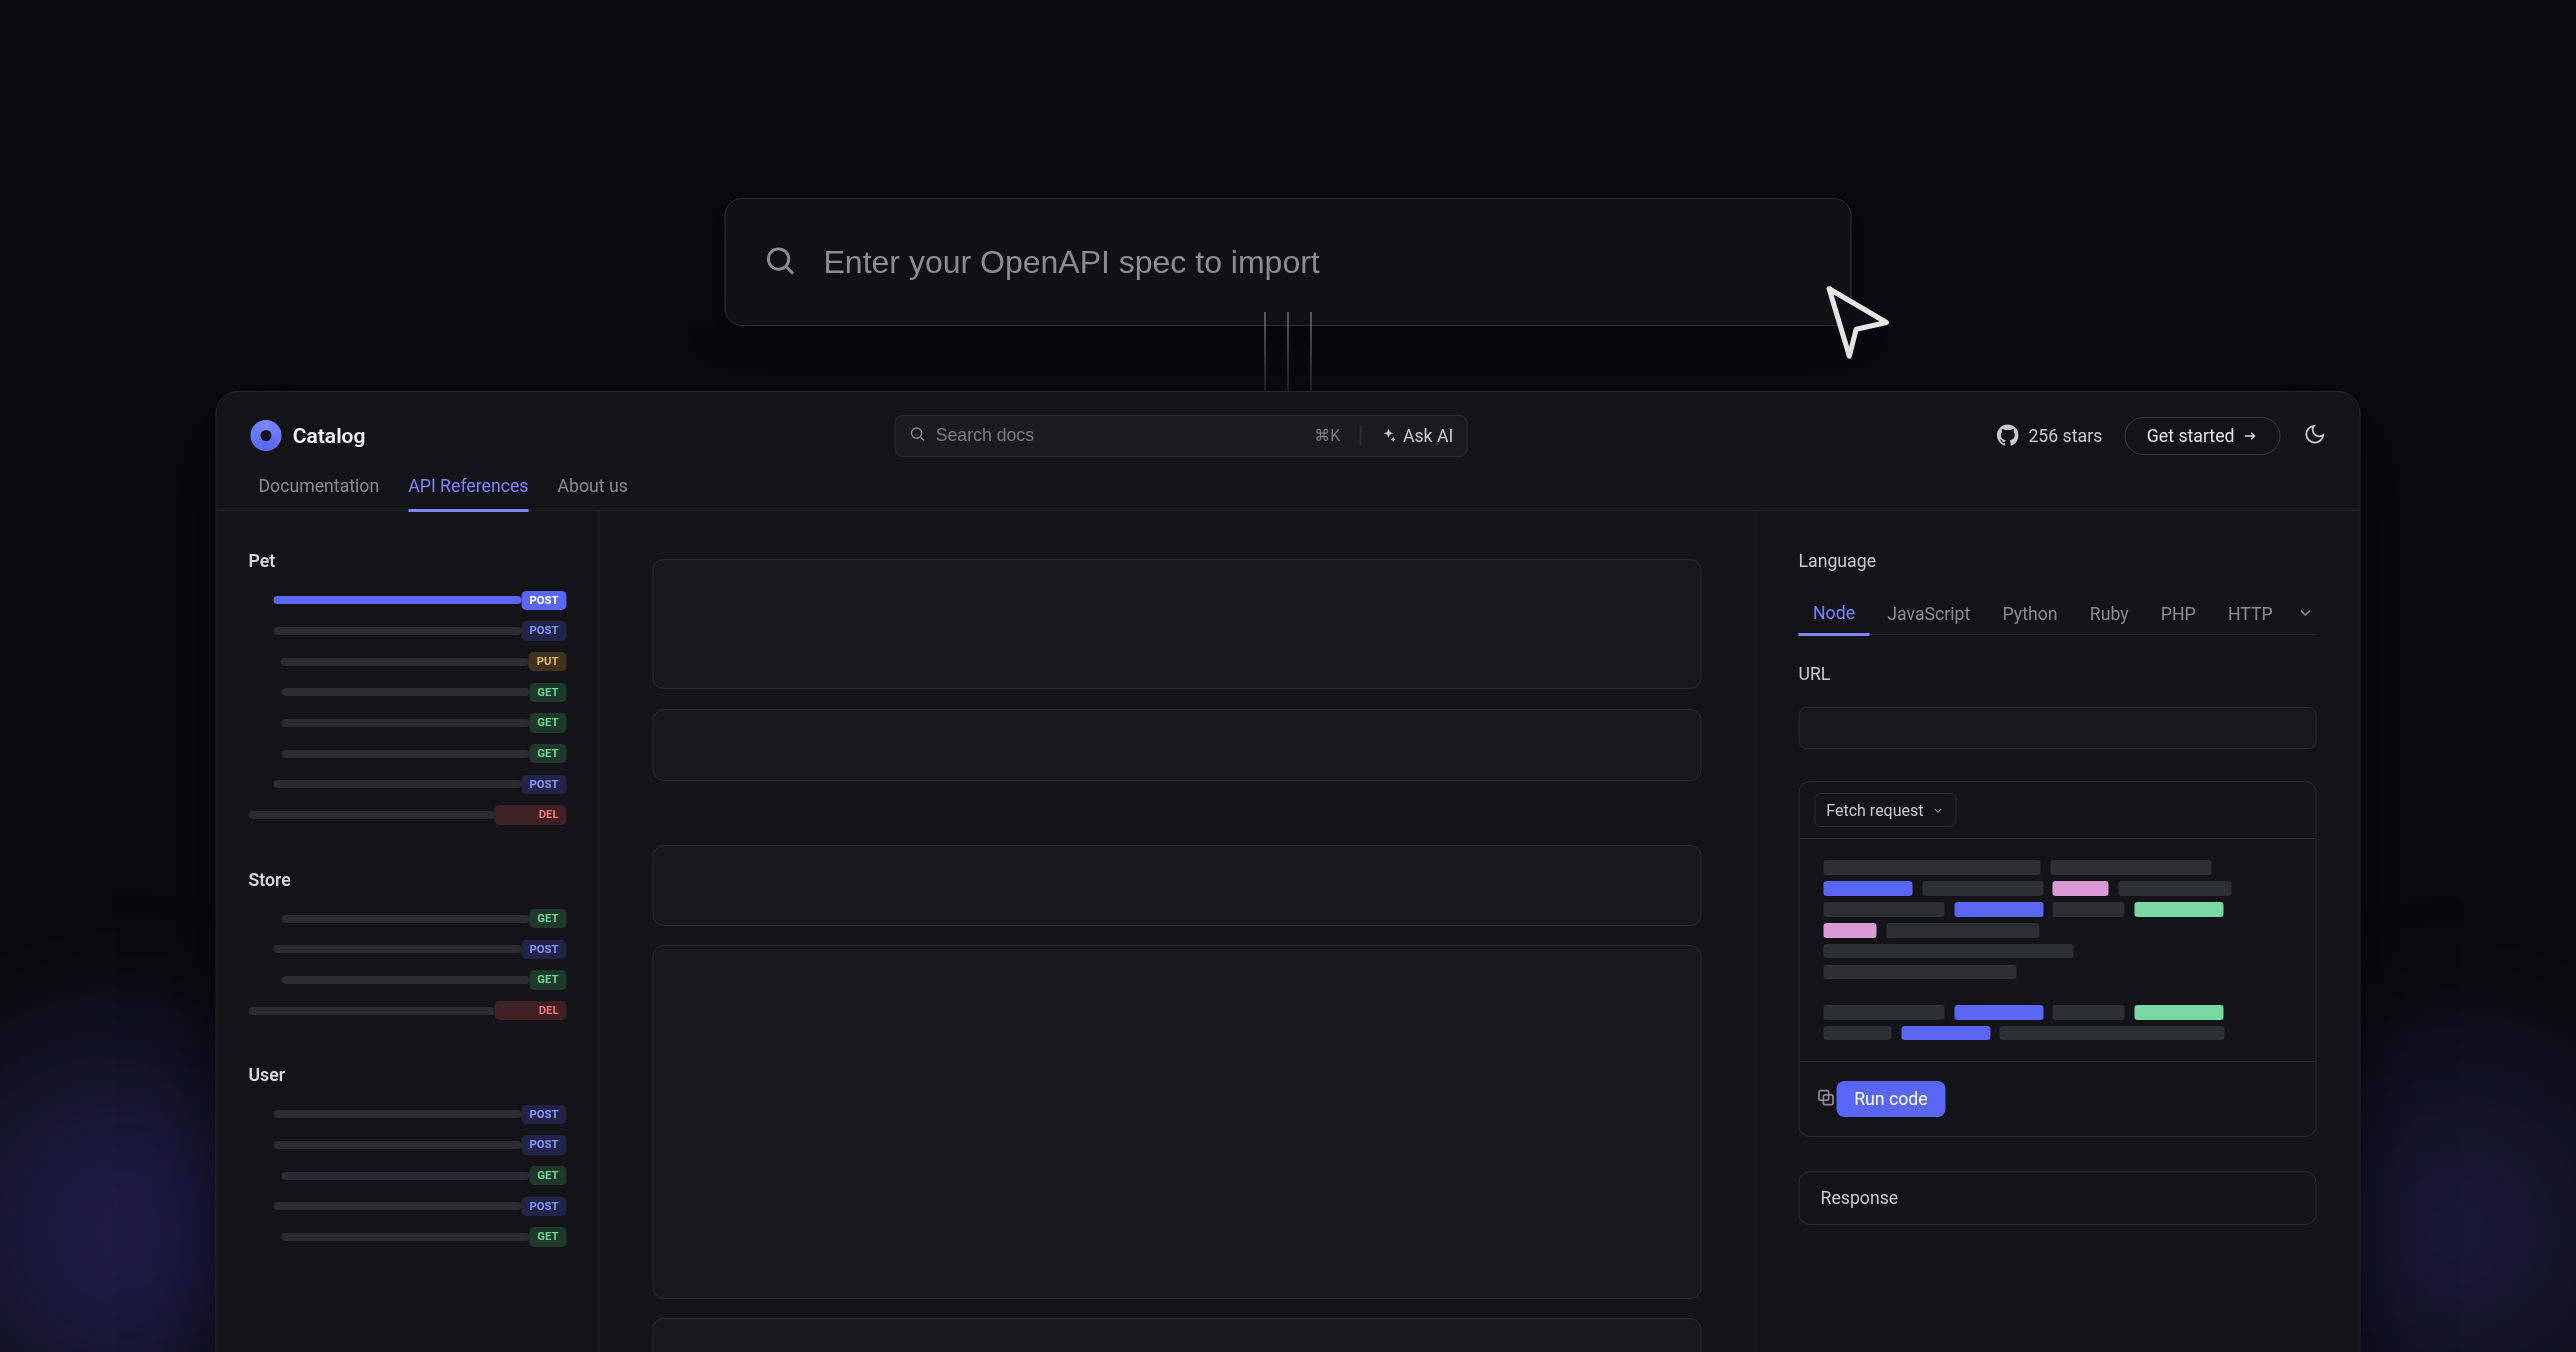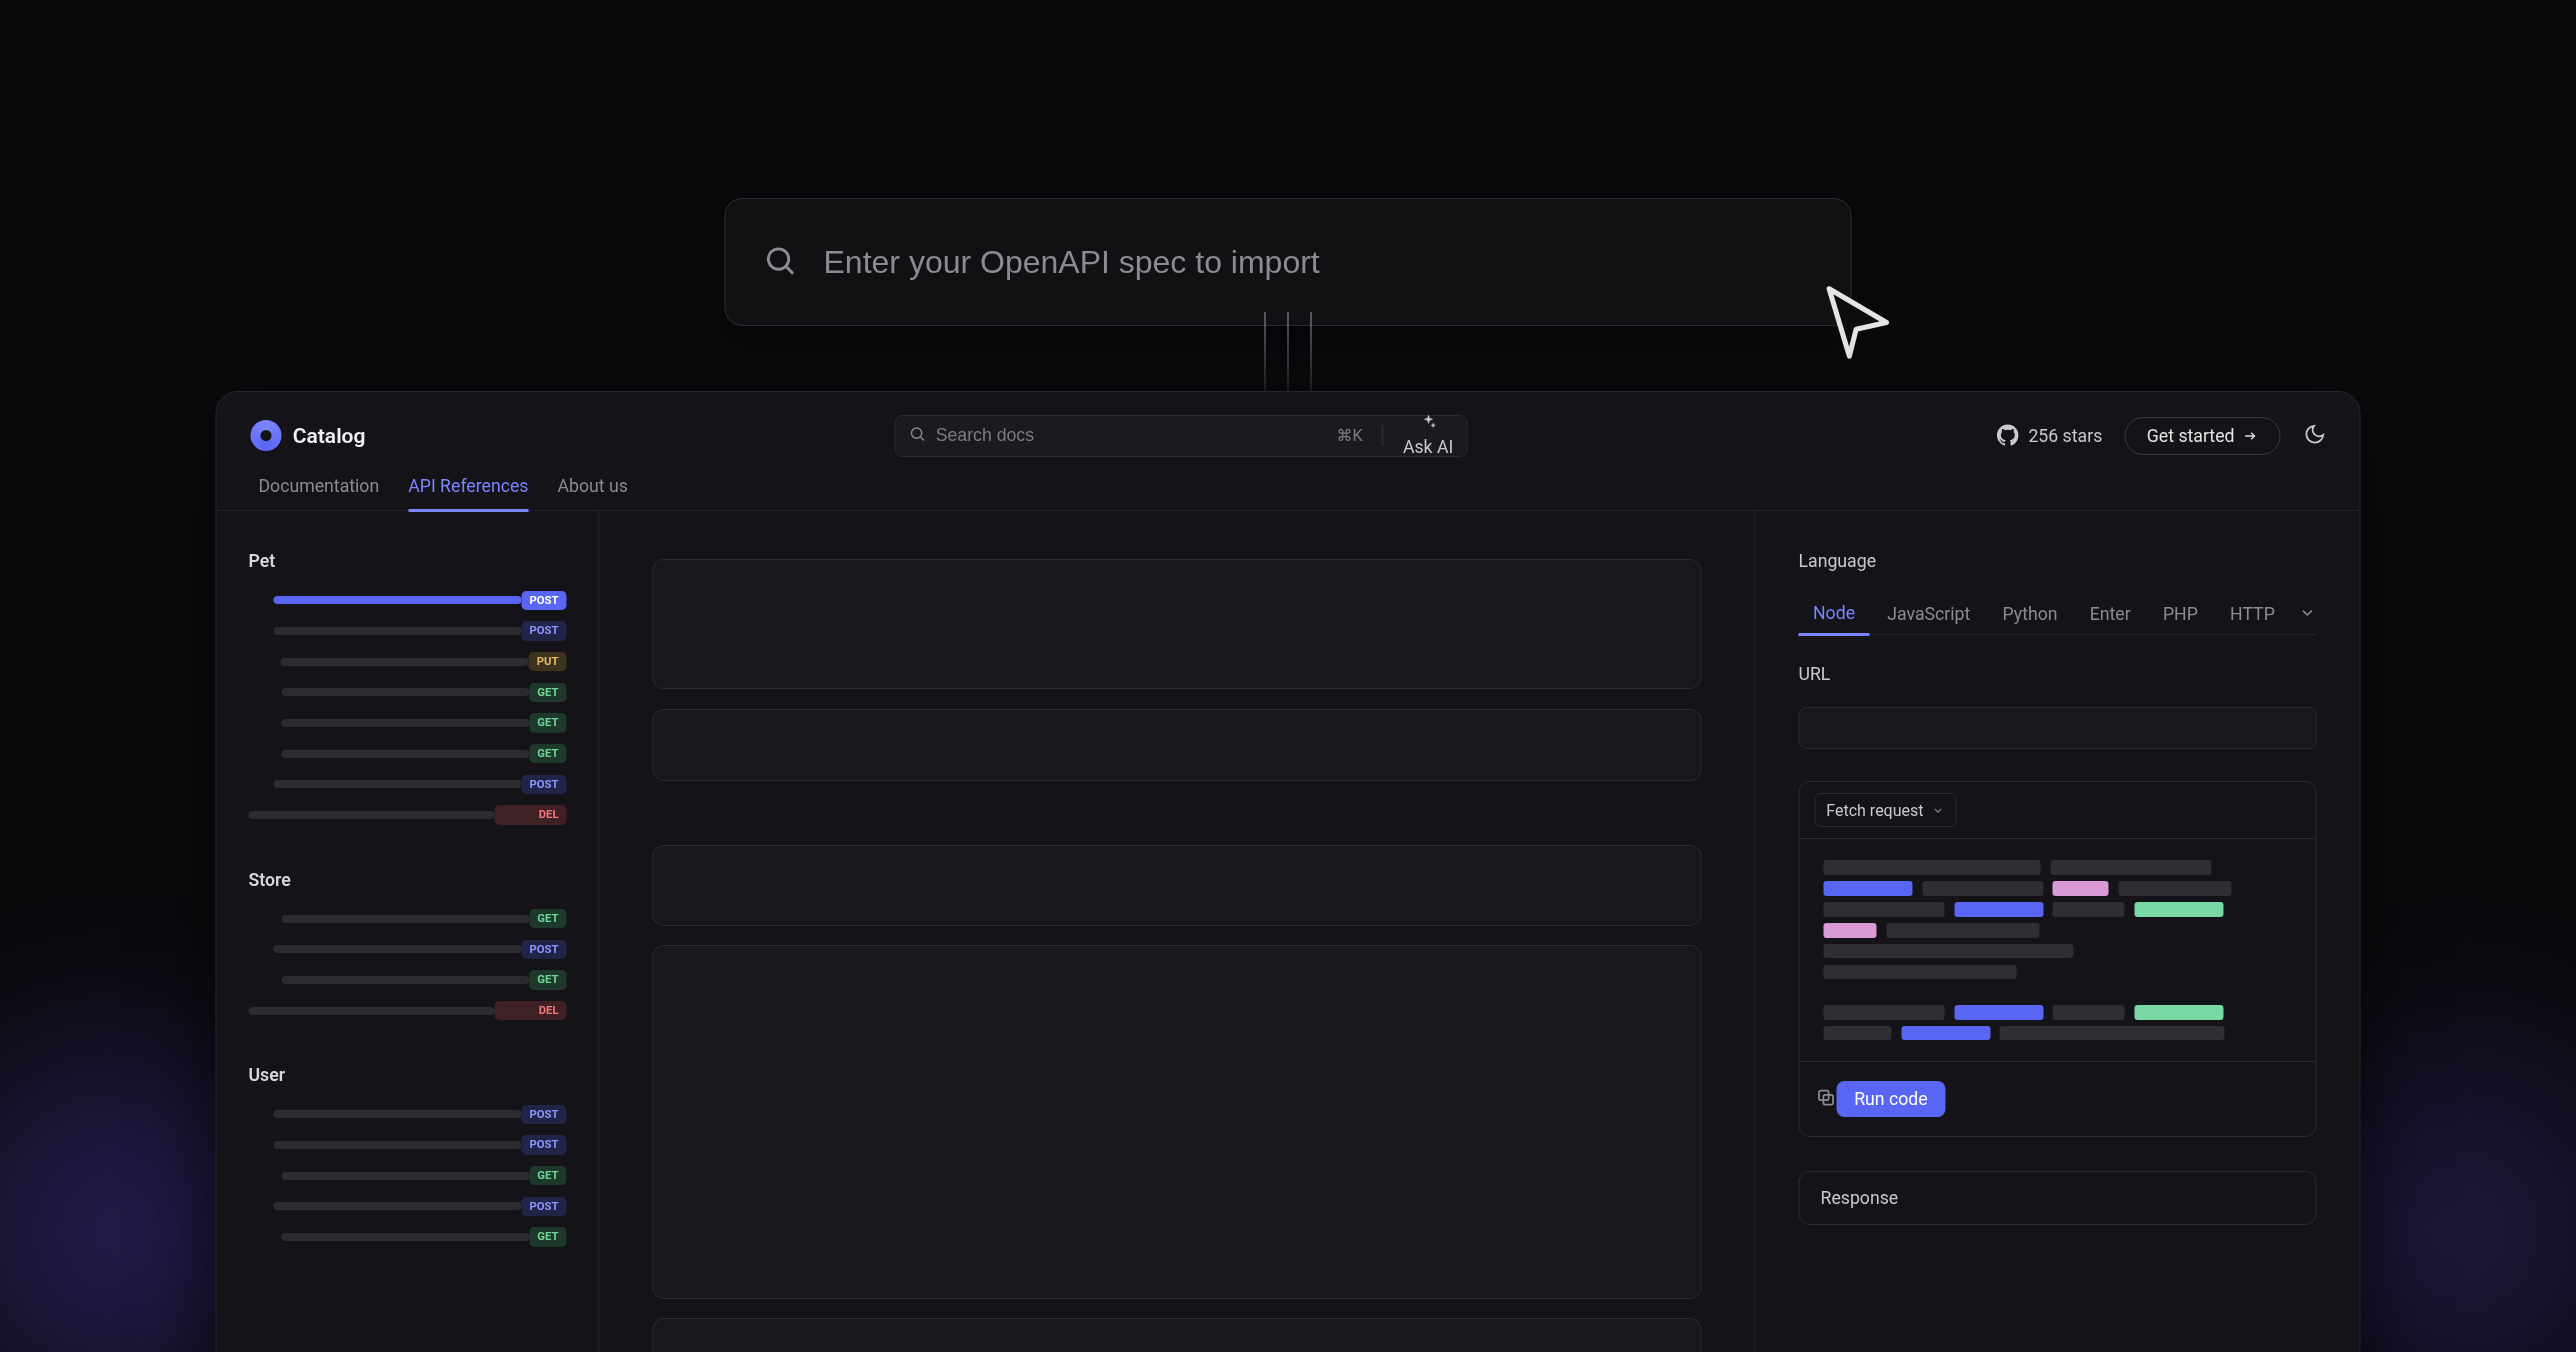--- a/index.html
+++ b/index.html
@@ -144,21 +144,21 @@
   gap: 9.7px;
 }
 .search-docs .si svg { width: 17.7px; height: 17.7px; stroke: #8b8b92; }
 .search-docs input {
   flex: 1; background: transparent; border: none; outline: none;
   font-size: 17.7px; color: #e5e5e5;
 }
 .search-docs input::placeholder { color: #7c7c84; }
 .kbd { font-size: 16px; color: #7c7c84; padding-right: 9.7px; }
 .divider { width: 1.6px; height: 21px; background: #2b2b32; }
-.ask-ai { display: flex; align-items: center; gap: 6.4px; font-size: 17.7px; color: #c9c9cf; padding-left: 9.7px; cursor: pointer; flex-direction: column; }
+.ask-ai { display: flex; align-items: center; gap: 6.4px; font-size: 17.7px; color: #c9c9cf; padding-left: 9.7px; cursor: pointer; }
 .ask-ai svg { width: 16px; height: 16px; stroke: #c9c9cf; fill: #c9c9cf; }
 
 .header-right { display: flex; align-items: center; gap: 22.5px; }
 .gh { display: flex; align-items: center; gap: 9.7px; font-size: 17.7px; color: #c9c9cf; cursor: pointer; }
 .gh svg { width: 22.5px; height: 22.5px; fill: #c9c9cf; }
 .get-started {
   display: flex; align-items: center; gap: 8px;
   border: 1.6px solid #3a3a42;
   border-radius: 804px;
   padding: 8px 21px;
@@ -493,21 +493,21 @@
       <div class="skel" style="height:48px"></div>
     </div>
 
     <div class="rpanel">
       <div class="rlabel">Language</div>
 
       <div class="lang-tabs">
         <div class="lang-tab active">Node</div>
         <div class="lang-tab">JavaScript</div>
         <div class="lang-tab">Python</div>
-        <div class="lang-tab">Enter</div>
+        <div class="lang-tab">Ruby</div>
         <div class="lang-tab">PHP</div>
         <div class="lang-tab">HTTP</div>
         <div class="lang-more">
           <svg viewBox="0 0 24 24" fill="none" stroke-width="2">
               <polyline points="6 9 12 15 18 9"></polyline>
             </svg>
         </div>
       </div>
 
       <div class="rlabel">URL</div>

